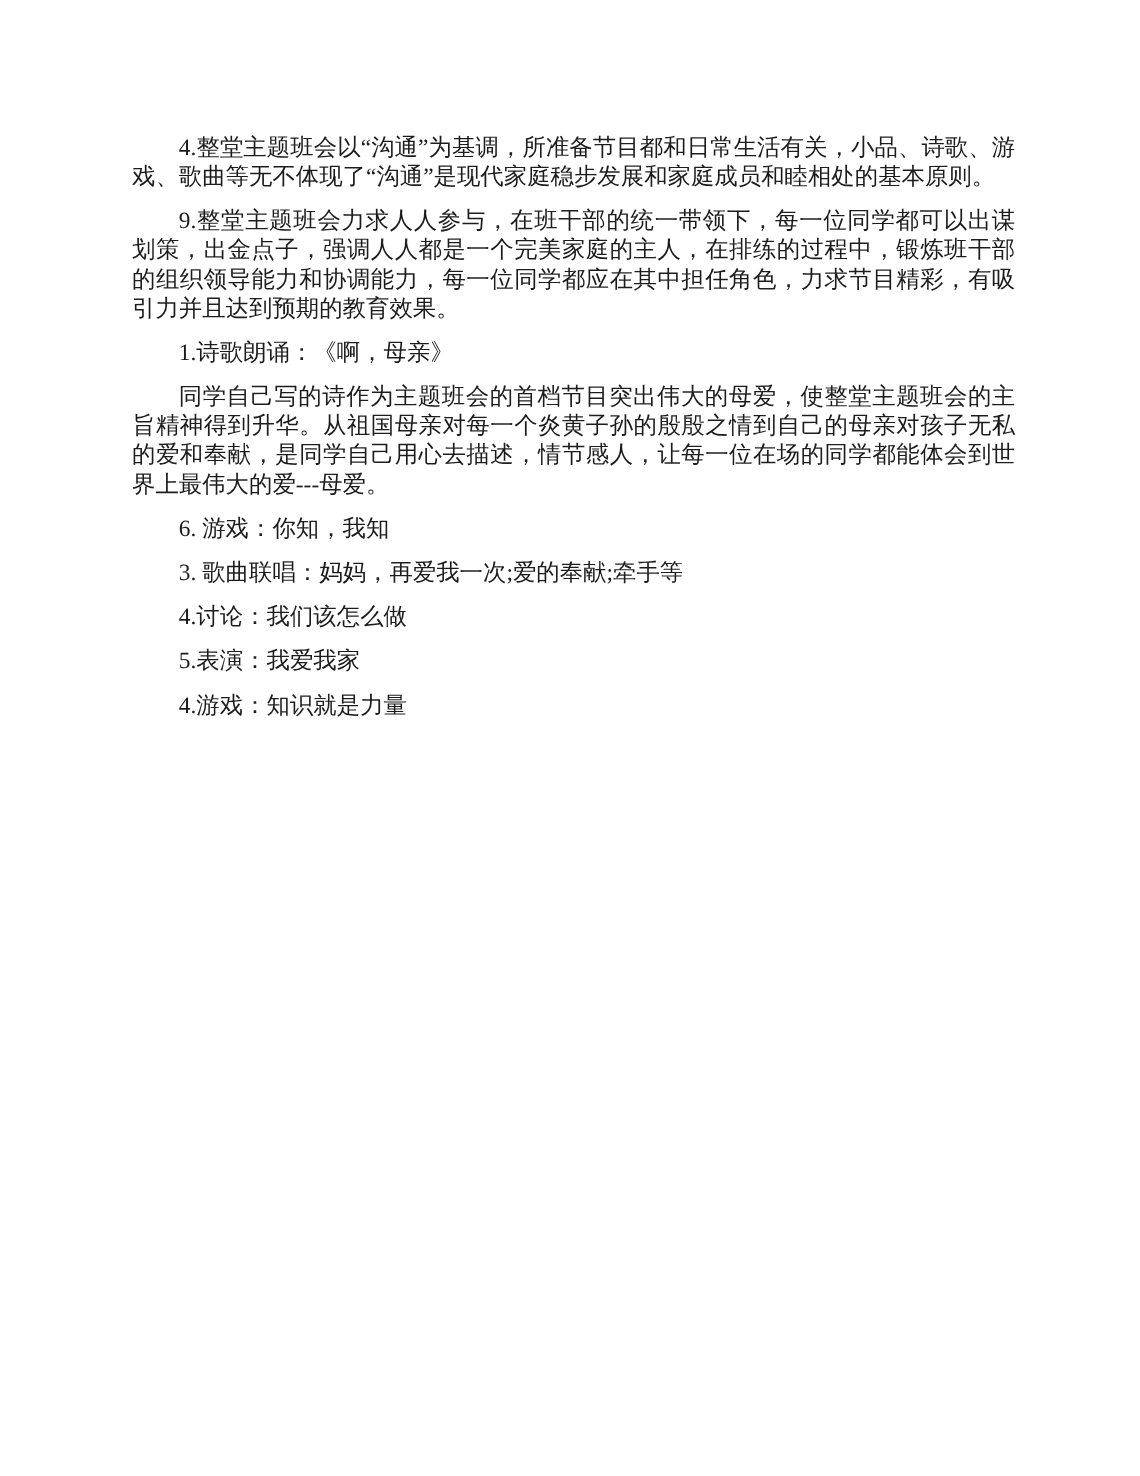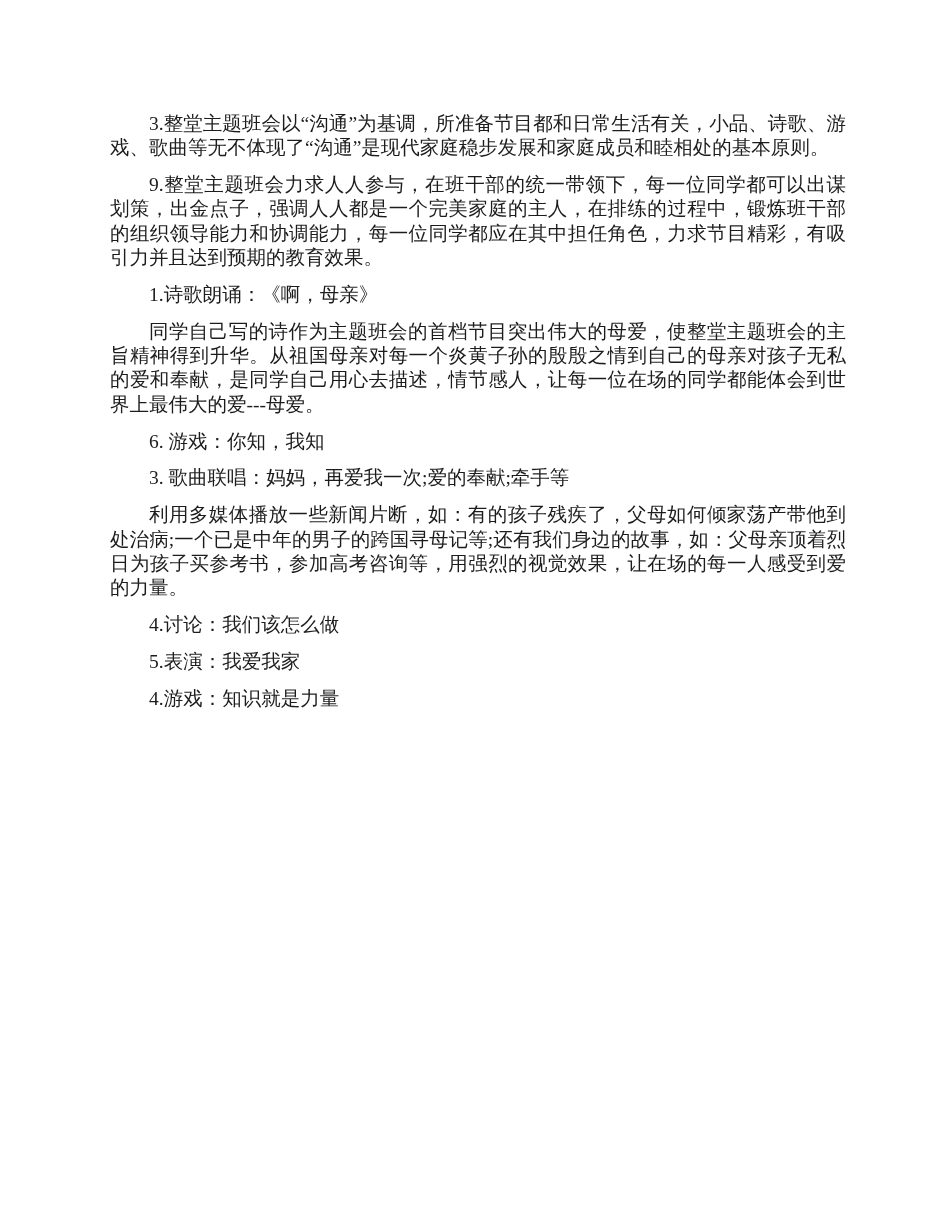--- a/index.html
+++ b/index.html
@@ -36,24 +36,23 @@
   }
   .doc-content p.para:last-child {
     margin-bottom: 0;
   }
 </style>
 </head>
 <body>
 
 <div class="page">
   <div class="doc-content" id="doc-content">
-      <p class="para">3.整堂主题班会以“沟通”为基调，所准备节目都和日常生活有关，小品、诗歌、游戏、歌曲等无不体现了“沟通”是现代家庭稳步发展和家庭成员和睦相处的基本原则。</p>
+      <p class="para">4.整堂主题班会以“沟通”为基调，所准备节目都和日常生活有关，小品、诗歌、游戏、歌曲等无不体现了“沟通”是现代家庭稳步发展和家庭成员和睦相处的基本原则。</p>
       <p class="para">9.整堂主题班会力求人人参与，在班干部的统一带领下，每一位同学都可以出谋划策，出金点子，强调人人都是一个完美家庭的主人，在排练的过程中，锻炼班干部的组织领导能力和协调能力，每一位同学都应在其中担任角色，力求节目精彩，有吸引力并且达到预期的教育效果。</p>
       <p class="para">1.诗歌朗诵：《啊，母亲》</p>
       <p class="para">同学自己写的诗作为主题班会的首档节目突出伟大的母爱，使整堂主题班会的主旨精神得到升华。从祖国母亲对每一个炎黄子孙的殷殷之情到自己的母亲对孩子无私的爱和奉献，是同学自己用心去描述，情节感人，让每一位在场的同学都能体会到世界上最伟大的爱---母爱。</p>
       <p class="para">6. 游戏：你知，我知</p>
       <p class="para">3. 歌曲联唱：妈妈，再爱我一次;爱的奉献;牵手等</p>
-      <p class="para">利用多媒体播放一些新闻片断，如：有的孩子残疾了，父母如何倾家荡产带他到处治病;一个已是中年的男子的跨国寻母记等;还有我们身边的故事，如：父母亲顶着烈日为孩子买参考书，参加高考咨询等，用强烈的视觉效果，让在场的每一人感受到爱的力量。</p>
       <p class="para">4.讨论：我们该怎么做</p>
       <p class="para">5.表演：我爱我家</p>
       <p class="para">4.游戏：知识就是力量</p>
     </div>
 </div>
 
 </body></html>

